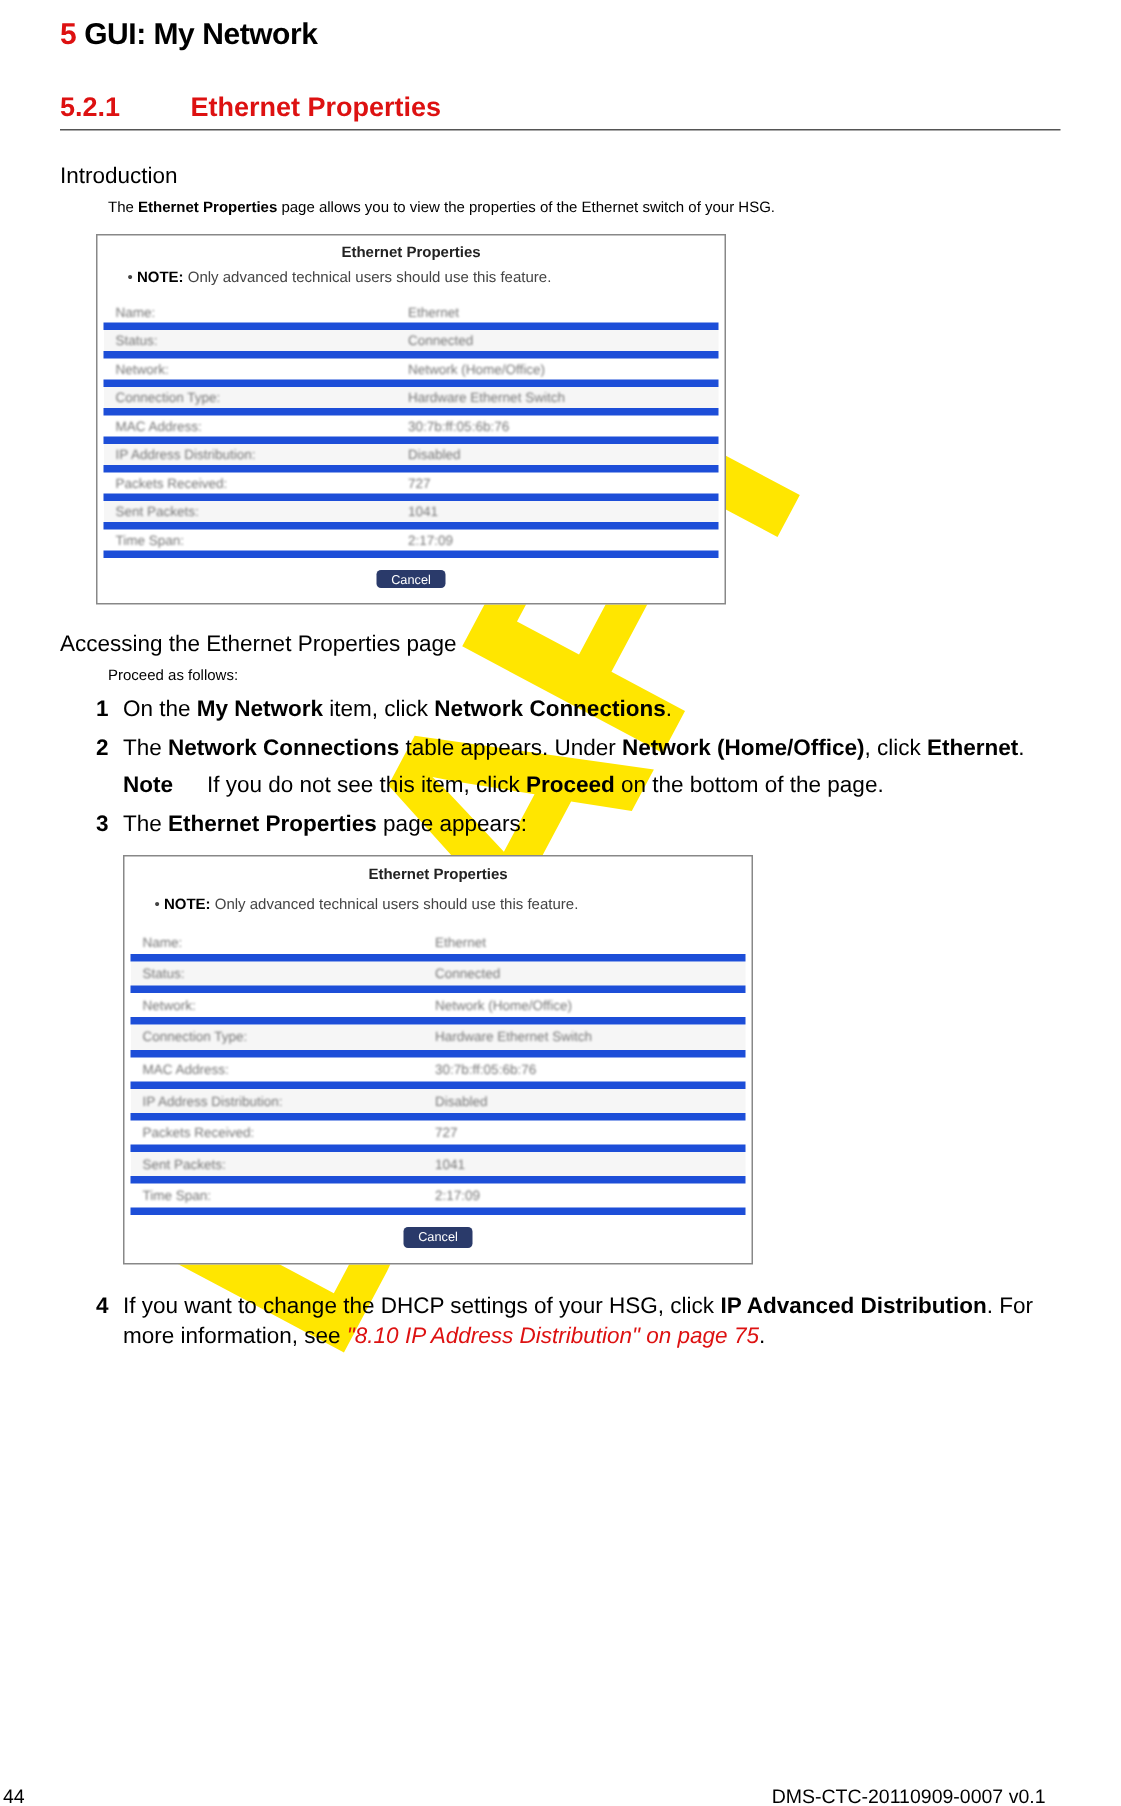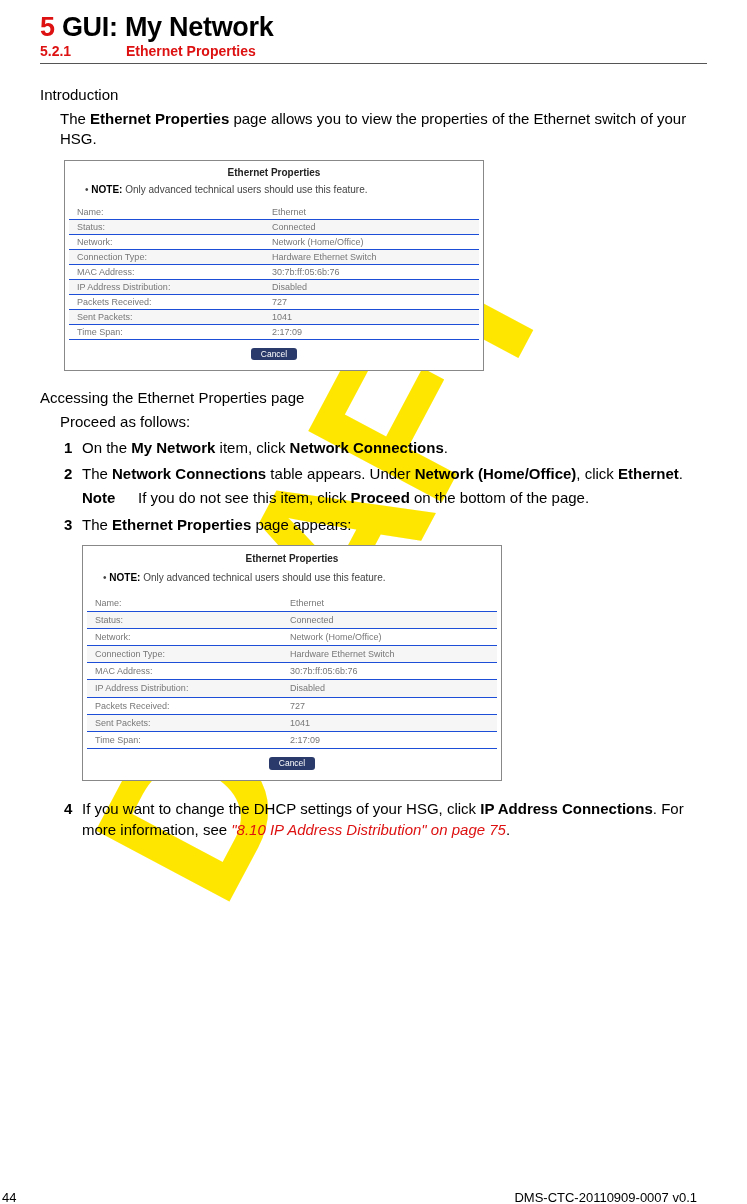--- a/index.html
+++ b/index.html
@@ -5,43 +5,43 @@
   * { box-sizing: border-box; margin: 0; padding: 0; }
   html, body { width: 747px; height: 1204px; background: #fff; font-family: "Myriad Pro", "Segoe UI", Arial, sans-serif; color: #000; }
   .page { position: relative; width: 747px; height: 1204px; padding: 12px 40px 0 40px; }
 
   
   .draft-wm { position: absolute; top: 215px; left: 15px; width: 640px; height: 720px; z-index: 0; pointer-events: none; }
   .draft-wm svg { position: absolute; top: 0; left: 0; }
 
   .content { position: relative; z-index: 1; }
 
-  .running-head { font-size: 27px; font-weight: 700; letter-spacing: -0.3px; }
+  .running-head { font-size: 20px; font-weight: 700; letter-spacing: -0.3px; margin-bottom: 26px; }
   .running-head .chapnum { color: #d11; }
 
-  .sect-heading { color: #d11; font-size: 14px; font-weight: 700; padding-bottom: 4px; border-bottom: 1px solid #555; margin-left: 0; margin-bottom: 22px; }
+  .sect-heading { color: #d11; font-size: 18px; font-weight: 700; padding-bottom: 4px; border-bottom: 1px solid #555; margin-left: 0; margin-bottom: 22px; }
   .sect-heading .secnum { display: inline-block; width: 82px; }
 
   .sub-h { font-size: 15px; font-weight: 400; margin: 14px 0 6px 0; }
-  .body { font-size: 15px; line-height: 1.35; margin-left: 20px; margin-right: 0; }
+  .body { font-size: 10px; line-height: 1.35; margin-left: 32px; margin-right: 0; }
   .body p { margin: 4px 0; }
 
   ol.steps { margin: 6px 0 0 24px; padding: 0; list-style: none; font-size: 15px; line-height: 1.35; }
   ol.steps > li { position: relative; padding-left: 18px; margin-bottom: 6px; }
   ol.steps > li > .num { position: absolute; left: 0; top: 0; font-weight: 700; }
   ol.steps .note-row { display: flex; margin-top: 4px; }
   ol.steps .note-row .note-label { font-weight: 700; width: 56px; flex-shrink: 0; }
   .xref { color: #d11; font-style: italic; }
 
   .screenshot { margin: 10px 0 18px 24px; width: 420px; border: 1px solid #888; background: #fff; padding: 4px 4px 10px 4px; font-size: 9px; color: #444; }
   .screenshot .ss-title { text-align: center; font-weight: 700; color: #222; margin: 2px 0 6px 0; font-size: 10px; }
   .screenshot .ss-note { margin: 0 0 10px 16px; font-size: 10px; }
   .screenshot .ss-note b { color: #000; }
   .screenshot table { width: 100%; border-collapse: collapse; }
-  .screenshot table tr { border-bottom: 1px solid #1d4ed8; }
+  .screenshot table tr { border-bottom: 5px solid #1d4ed8; }
   .screenshot table tr:nth-child(even) { background: #f6f6f6; }
   .screenshot table td { padding: 2px 8px; color: #777; filter: blur(0.6px); }
   .screenshot table td.val { color: #777; }
   .screenshot .connected { color: #2a8a2a; }
   .screenshot .ss-btn { display: block; margin: 8px auto 0 auto; width: 46px; text-align: center; background: #2a3a6a; color: #fff; border-radius: 3px; font-size: 8.5px; padding: 1px 0; }
 
   .footer { position: absolute; bottom: 14px; left: 0; width: 747px; font-size: 13px; }
   .footer .pg { position: absolute; left: 2px; }
   .footer .doc { position: absolute; right: 50px; }
 </style>
@@ -187,21 +187,21 @@
                   <td>Time Span:</td>
                   <td class="val">2:17:09</td>
                 </tr>
               </tbody>
           </table>
           <div class="ss-btn">Cancel</div>
         </div>
       </li>
       <li>
         <span class="num">4</span>
-        <span>If you want to change the DHCP settings of your HSG, click </span><b>IP Address Connections</b><span>. For more information, see </span><span class="xref">"8.10 IP Address Distribution" on page 75</span><span>.</span>
+        <span>If you want to change the DHCP settings of your HSG, click </span><b>IP Advanced Distribution</b><span>. For more information, see </span><span class="xref">"8.10 IP Address Distribution" on page 75</span><span>.</span>
       </li>
     </ol>
 
   </div>
 
   <div class="footer">
     <span class="pg">44</span>
     <span class="doc">DMS-CTC-20110909-0007 v0.1</span>
   </div>
 

